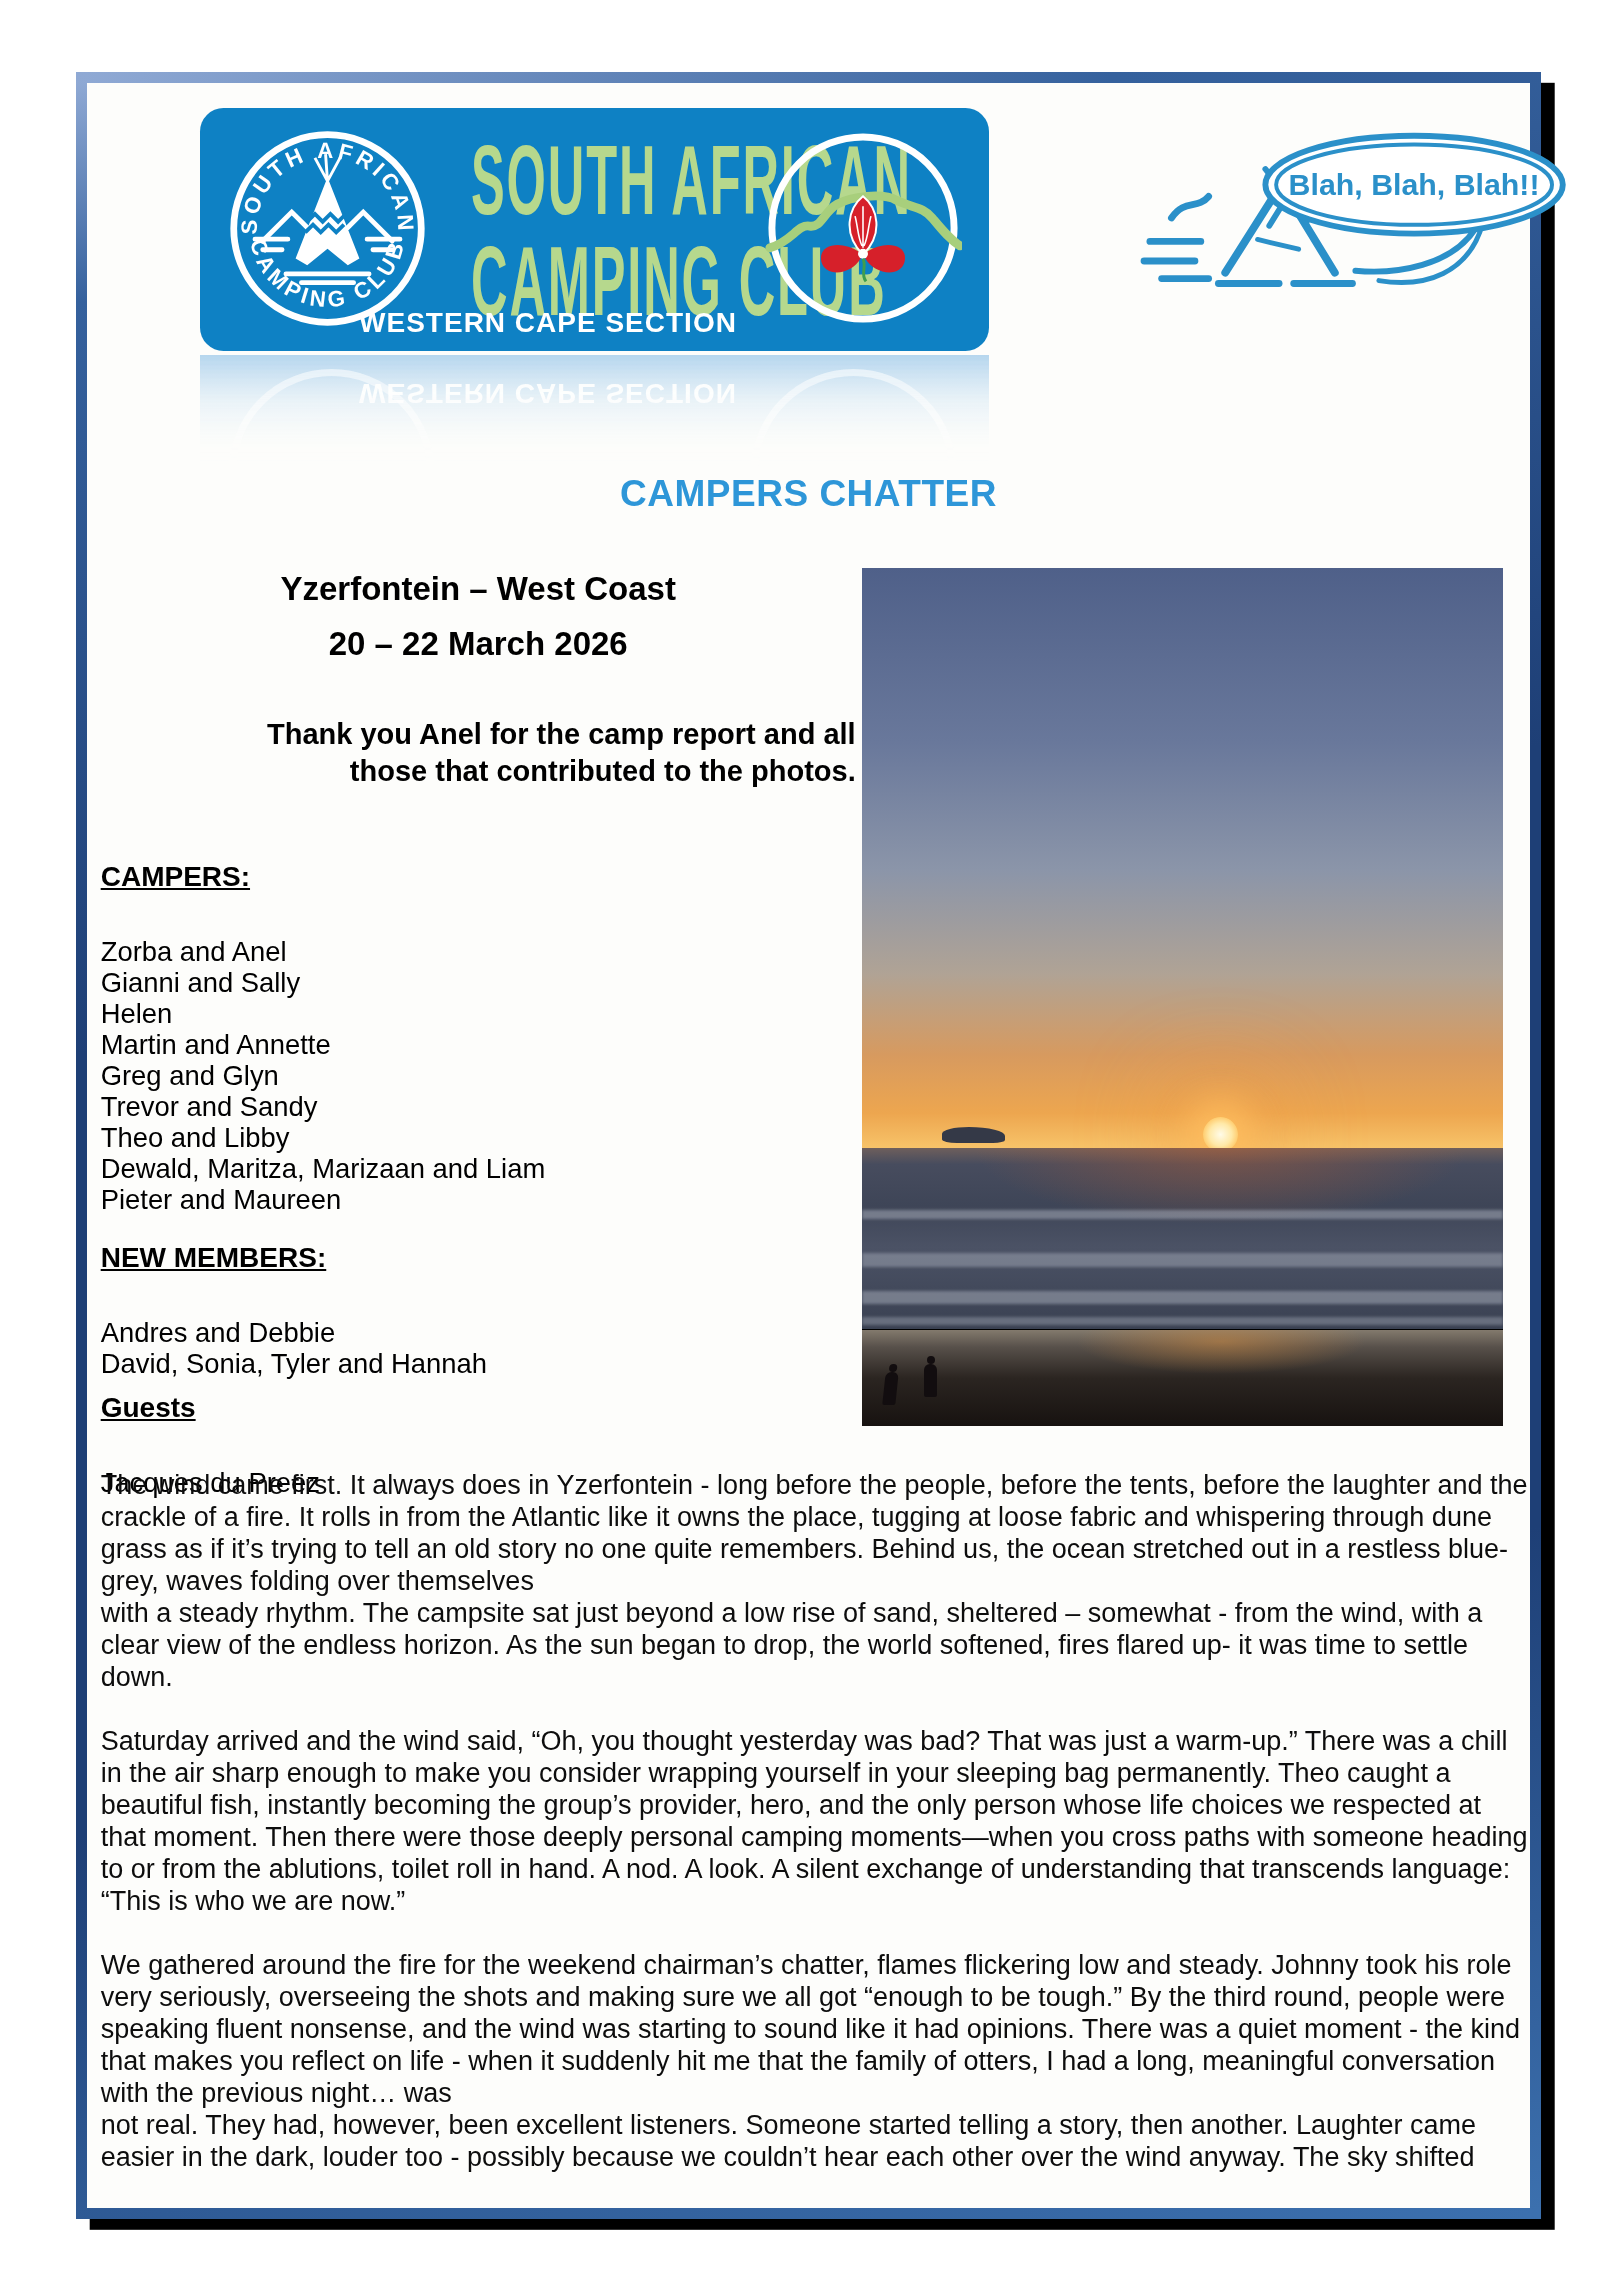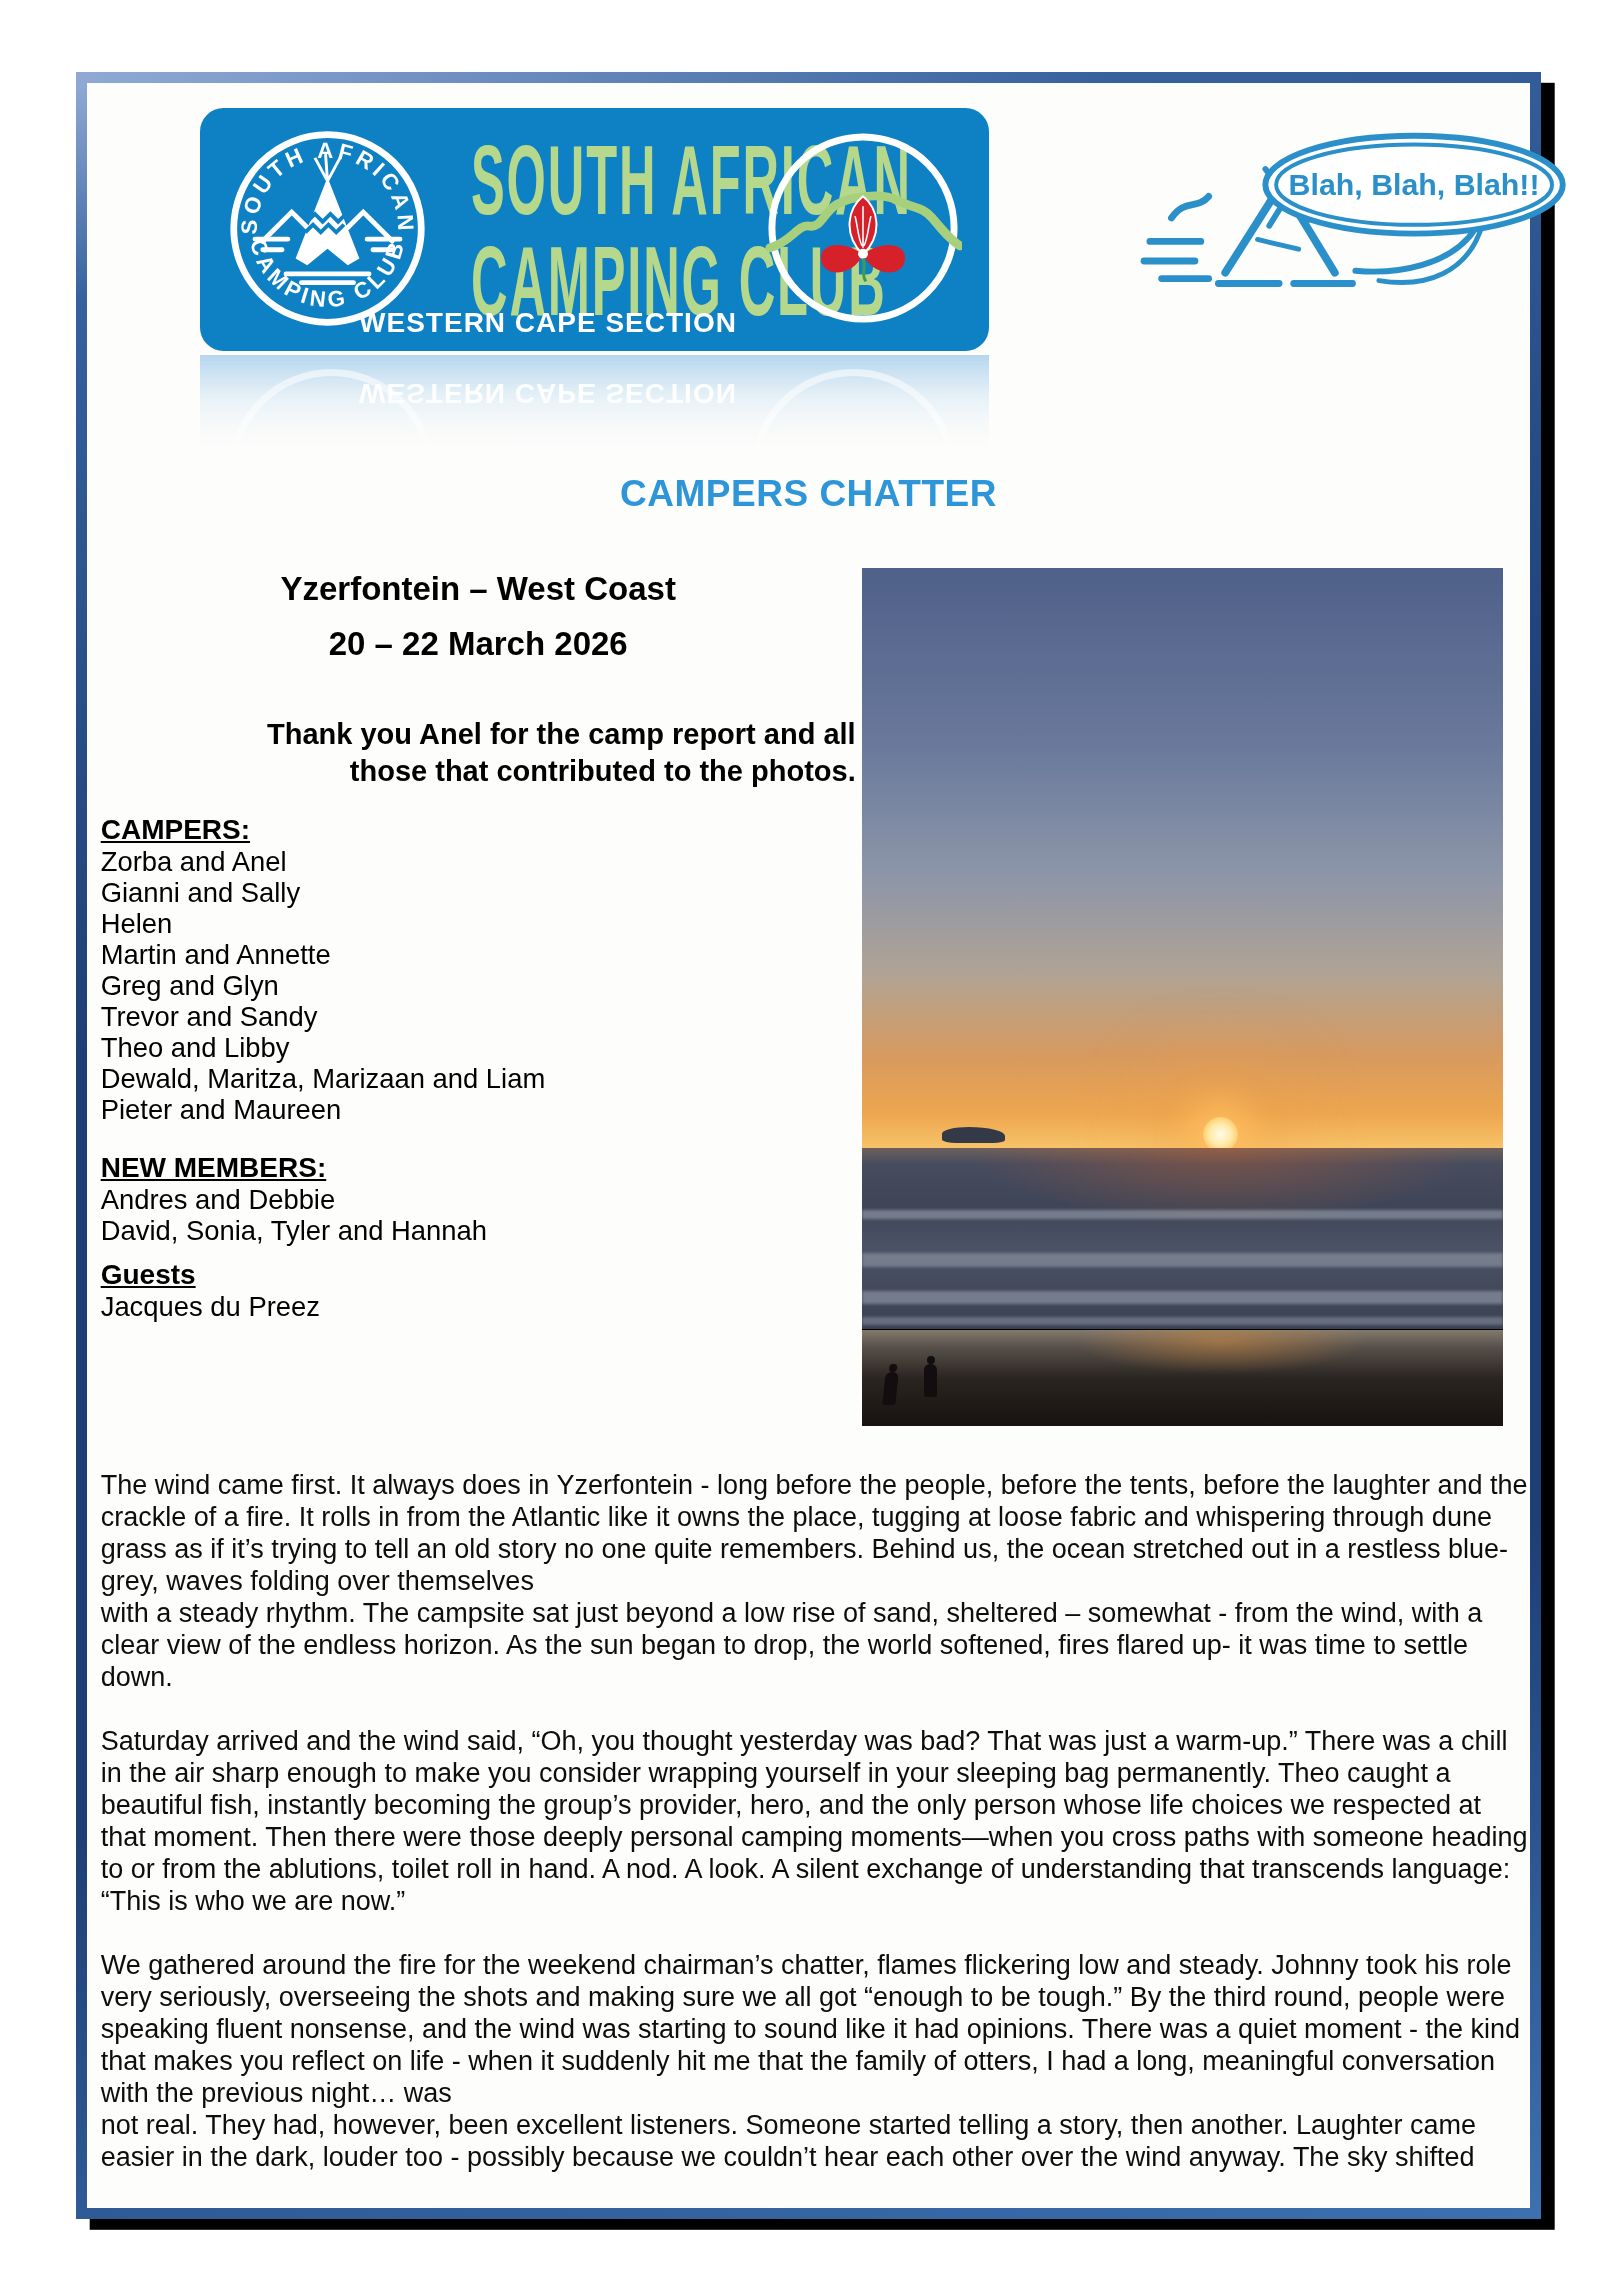--- a/index.html
+++ b/index.html
@@ -42,22 +42,22 @@
 
   
   .doc-title{position:absolute;left:0;right:0;top:390px;text-align:center;
         font-size:37px;font-weight:bold;color:#2e96d8;letter-spacing:0.5px;}
 
   .left-col{position:absolute;left:13.7px;top:487px;width:755px;}
   .place,.dates{font-size:33px;font-weight:bold;text-align:center;color:#000;}
   .dates{margin-top:16.7px;}
   .thanks{margin-top:53px;font-size:29px;font-weight:bold;text-align:right;
         white-space:pre-line;line-height:37px;color:#000;}
-  .list-heading{margin-top:24px;font-size:28px;font-weight:bold;text-decoration:underline;color:#000;}
-  .name-list{font-size:27.4px;line-height:31px;color:#000;}
+  .list-heading{margin-top:71px;font-size:28px;font-weight:bold;text-decoration:underline;color:#000;}
+  .name-list{font-size:27.4px;line-height:31px;color:#000;margin-top:43px;}
   .gap-lg{margin-top:27.4px;} .gap-md{margin-top:31px;}
 
   
   .photo{position:absolute;left:775px;top:485px;width:641px;height:858px;overflow:hidden;background:#000;}
   .sky{position:absolute;left:0;top:0;width:100%;height:580px;
         background:linear-gradient(180deg,#4f6089 0%,#69789b 30%,#8b95a9 52%,#b0a395 70%,#d79a5f 84%,#eda64f 94%,#f7c express 100%);
         background:linear-gradient(180deg,#4f6089 0%,#69789b 30%,#8b95a9 52%,#b0a395 70%,#d79a5f 84%,#eda64f 94%,#f7c369 100%);}
   .sun{position:absolute;left:341px;top:549px;width:35px;height:35px;border-radius:50%;
         background:radial-gradient(circle,#fffbe8 0%,#ffe9a8 45%,#ffc866 75%,rgba(255,180,80,0.0) 100%);
         box-shadow:0 0 33px 15.7px rgba(255,190,95,0.85),0 0 88px 39px rgba(245,160,70,0.45);}

